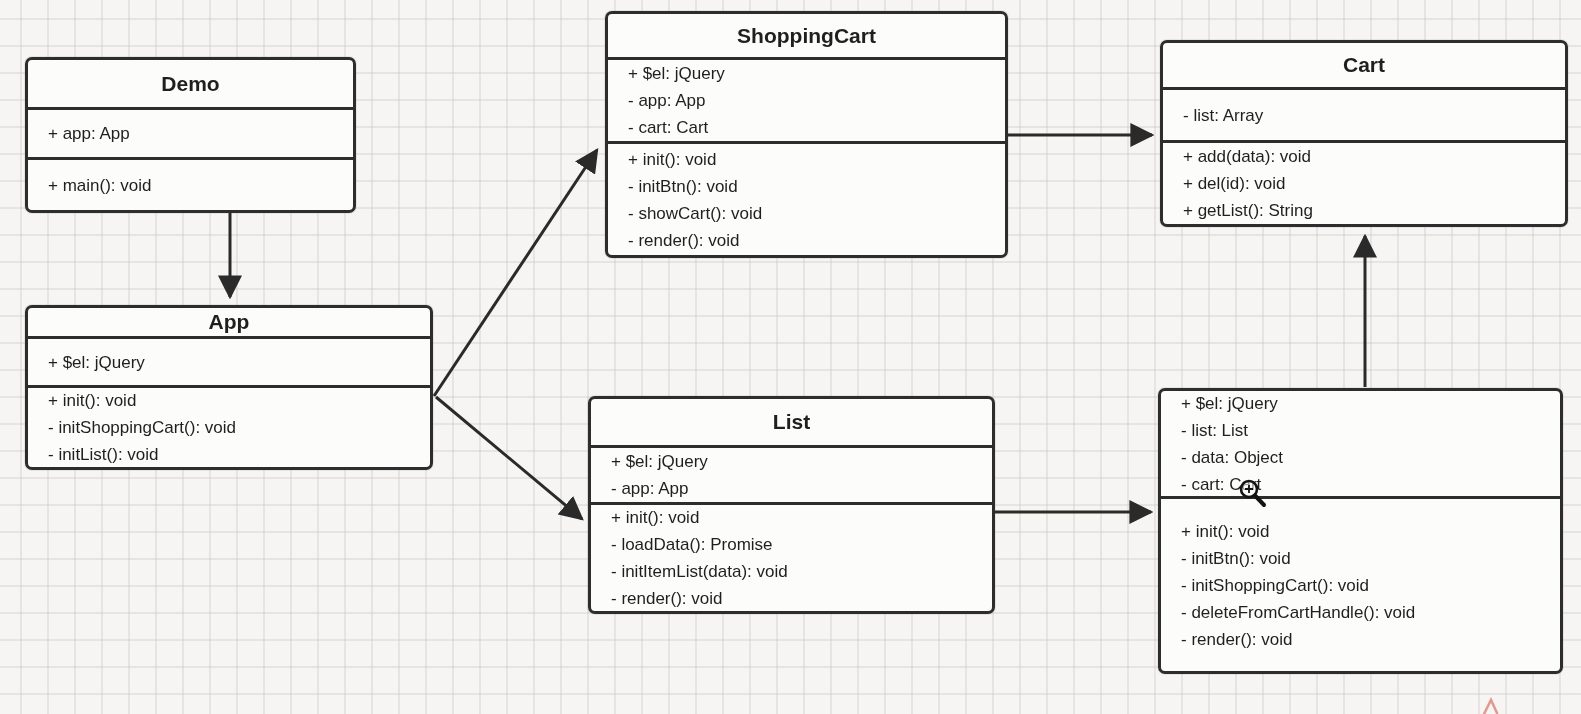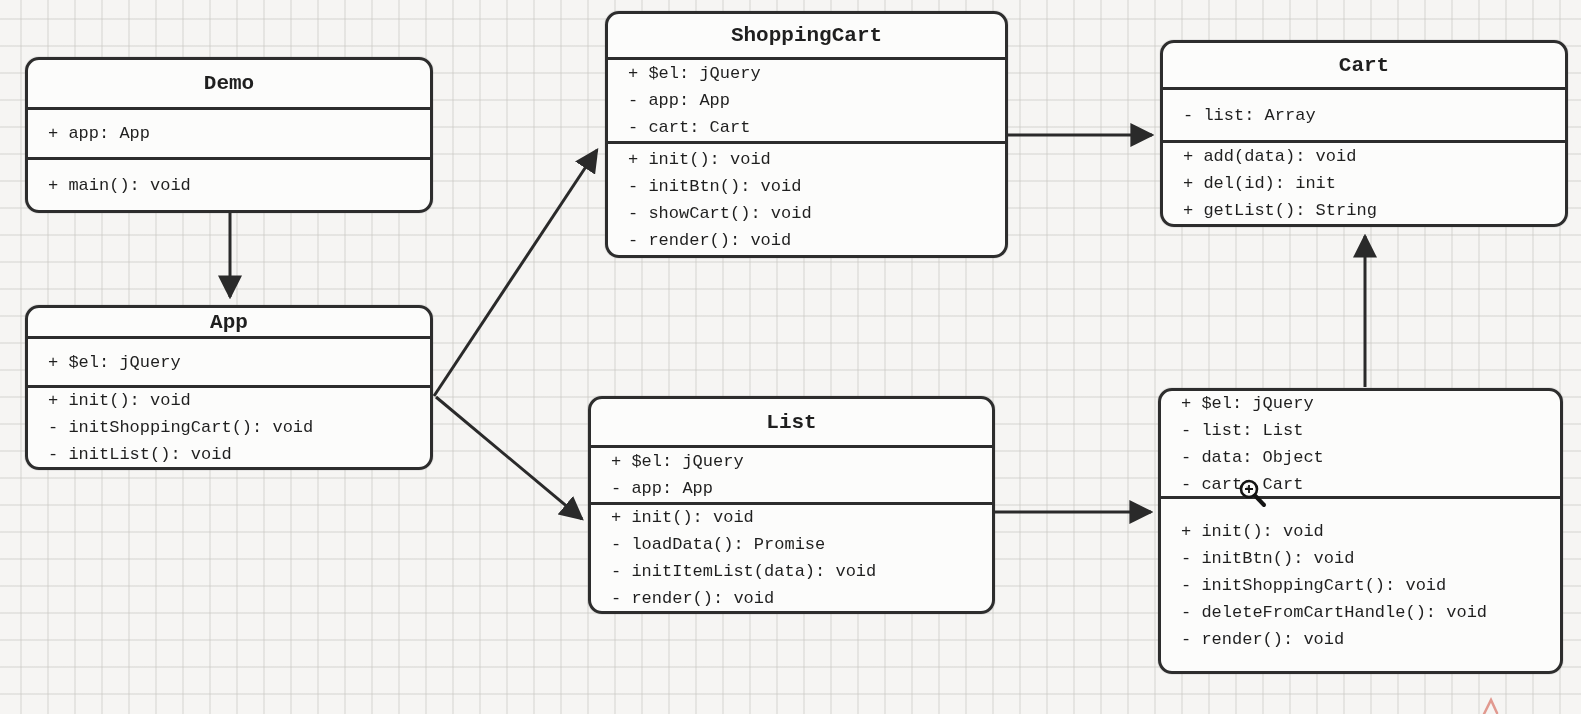--- a/index.html
+++ b/index.html
@@ -16,24 +16,23 @@
       linear-gradient(90deg, rgba(203,201,196,0.38) 2px, transparent 2px);
     background-size: 27px 27px;
     background-position: -7px -9px;
   }
 
   .uml-class {
     position: absolute;
     box-sizing: border-box;
     background: #fcfcfb;
     border: 3px solid #2d2d2d;
-    border-radius: 14px;
+    border-radius: 7px;
     color: #1f1f1f;
     box-shadow: 0 0 0 1px rgba(45,45,45,0.08);
-    font-family: Liberation Mono, monospace;
   }
   .uml-title {
     box-sizing: border-box;
     display: flex;
     align-items: center;
     justify-content: center;
     font-weight: 700;
     font-size: 21px;
     border-bottom: 3px solid #2d2d2d;
   }
@@ -46,21 +45,21 @@
     padding-right: 6px;
   }
   .uml-attrs { border-bottom: 3px solid #2d2d2d; }
   .member {
     font-size: 17px;
     line-height: 27px;
     white-space: nowrap;
   }
 
   
-  #box-demo  { left: 25px;   top: 57px;  width: 408px; }
+  #box-demo  { left: 25px;   top: 57px;  width: 331px; }
   #box-demo  .uml-title   { height: 50px; }
   #box-demo  .uml-attrs   { height: 50px; }
   #box-demo  .uml-methods { height: 50px; }
 
   #box-app   { left: 25px;   top: 305px; width: 408px; }
   #box-app   .uml-title   { height: 31px; }
   #box-app   .uml-attrs   { height: 49px; }
   #box-app   .uml-methods { height: 79px; }
 
   #box-shoppingcart { left: 605px; top: 11px; width: 403px; }
@@ -146,21 +145,21 @@
     </div>
   </div>
 
   <div class="uml-class" id="box-cart">
     <div class="uml-title">Cart</div>
     <div class="uml-section uml-attrs">
       <div class="member">- list: Array</div>
     </div>
     <div class="uml-section uml-methods">
       <div class="member">+ add(data): void</div>
-      <div class="member">+ del(id): init</div>
+      <div class="member">+ del(id): void</div>
       <div class="member">+ getList(): String</div>
     </div>
   </div>
 
   <div class="uml-class" id="box-list">
     <div class="uml-title">List</div>
     <div class="uml-section uml-attrs">
       <div class="member">+ $el: jQuery</div>
       <div class="member">- app: App</div>
     </div>

